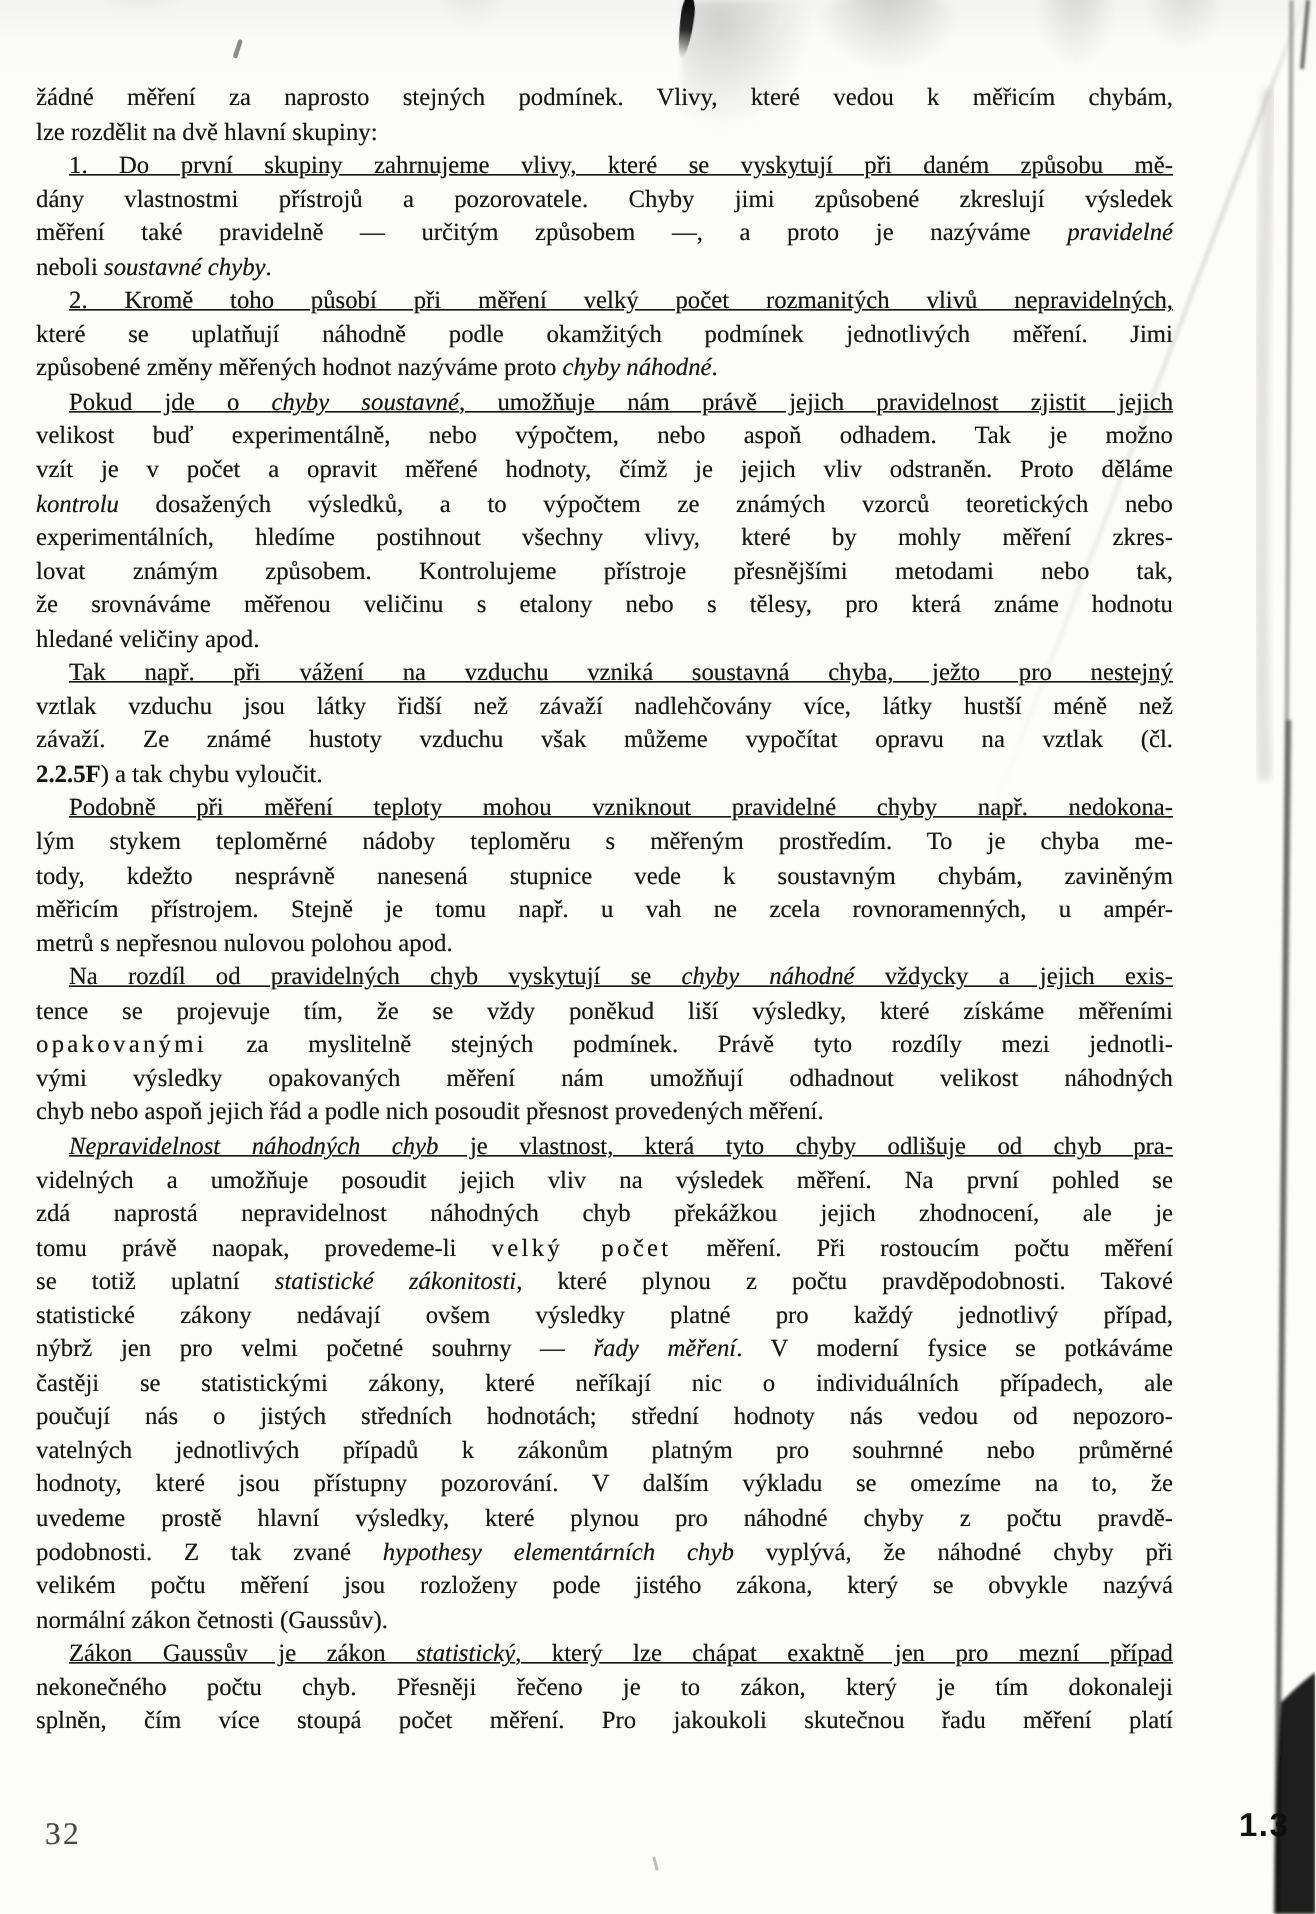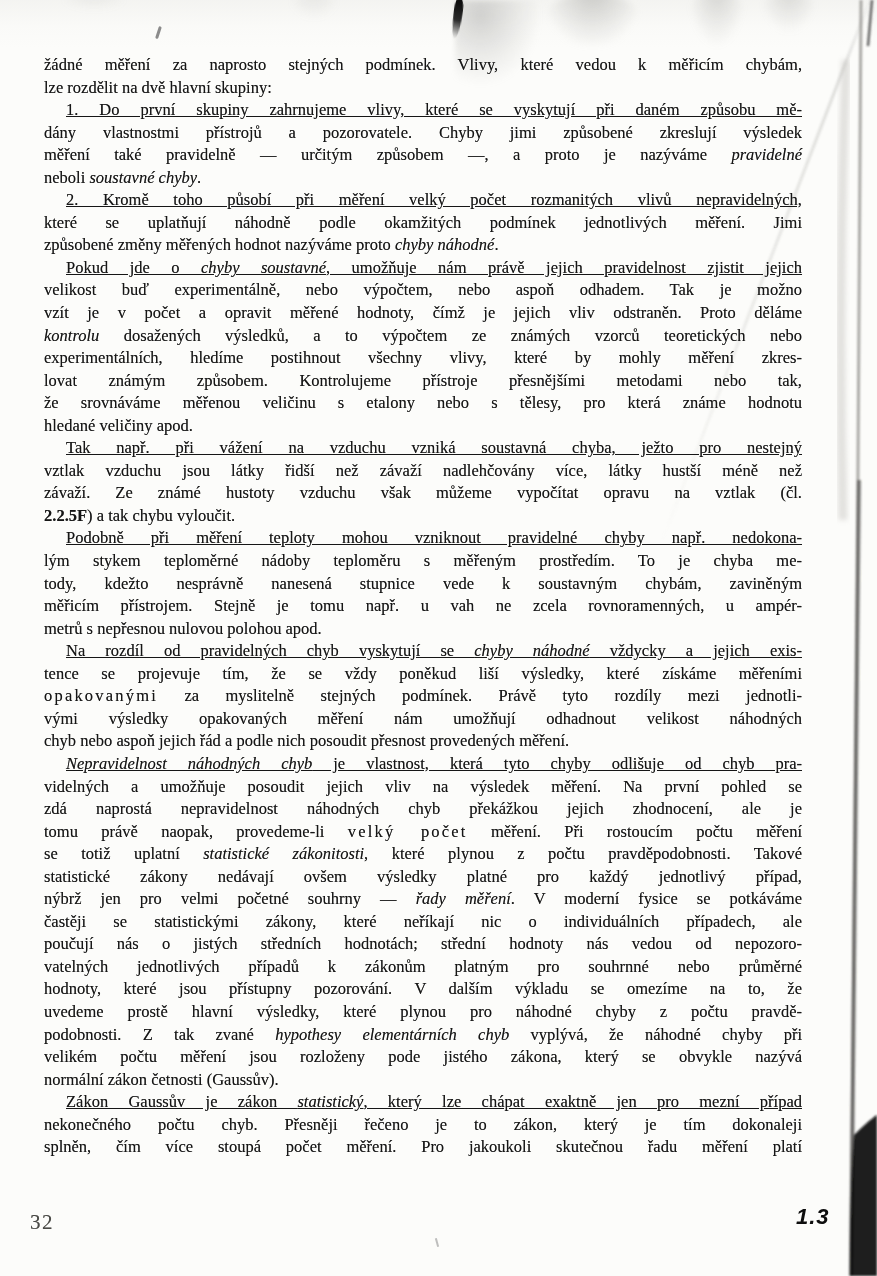--- a/index.html
+++ b/index.html
@@ -3,40 +3,40 @@
 <meta charset="utf-8">
 <style>
   html,body{margin:0;padding:0;}
   body{
     width:877px;height:1276px;position:relative;overflow:hidden;
     background:#fcfcfa;
     font-family:"Liberation Serif","DejaVu Serif",serif;
   }
   
   .textblock{
-    position:absolute;left:44px;top:54px;width:758px;
+    position:absolute;left:24px;top:54px;width:758px;
     font-size:16.5px;line-height:22.55px;color:#161616;
     text-shadow:0 0 .5px rgba(25,25,25,.55);
   }
   .line{text-align:justify;text-align-last:justify;}
   .line.last{text-align-last:left;}
   .line.indent{text-indent:22px;text-decoration:underline;}
   .i{font-style:italic;}
   .b{font-weight:bold;margin-top:16px;}
   .sp{letter-spacing:2.2px;}
   
   .pagenum{
     position:absolute;left:30px;top:1210px;
     font-size:21px;color:#4a4a46;letter-spacing:1.5px;
     text-shadow:0 0 .6px rgba(90,90,88,.5);
   }
   .sectionnum{
-    position:absolute;left:796px;top:1204px;
+    position:absolute;left:826px;top:1204px;
     font-family:"Liberation Sans","DejaVu Sans",sans-serif;
-    font-weight:bold;font-size:22px;color:#0e0e0e;letter-spacing:1px;font-style:italic;
+    font-weight:bold;font-size:22px;color:#0e0e0e;letter-spacing:1px;
   }
   
   .artifact{position:absolute;pointer-events:none;}
   .top-wash{left:0;top:0;width:877px;height:48px;
     background:linear-gradient(180deg,rgba(205,205,200,.18),rgba(225,225,220,.07) 55%,transparent);}
   .smudge{border-radius:50%;filter:blur(3px);}
   .sm1{left:545px;top:-8px;width:95px;height:54px;
     background:radial-gradient(ellipse at 50% 0%,rgba(148,148,144,.42),rgba(180,180,176,.16) 55%,transparent 75%);}
   .sm2{left:688px;top:-10px;width:58px;height:58px;
     background:radial-gradient(ellipse at 50% 0%,rgba(150,150,146,.32),transparent 70%);}

